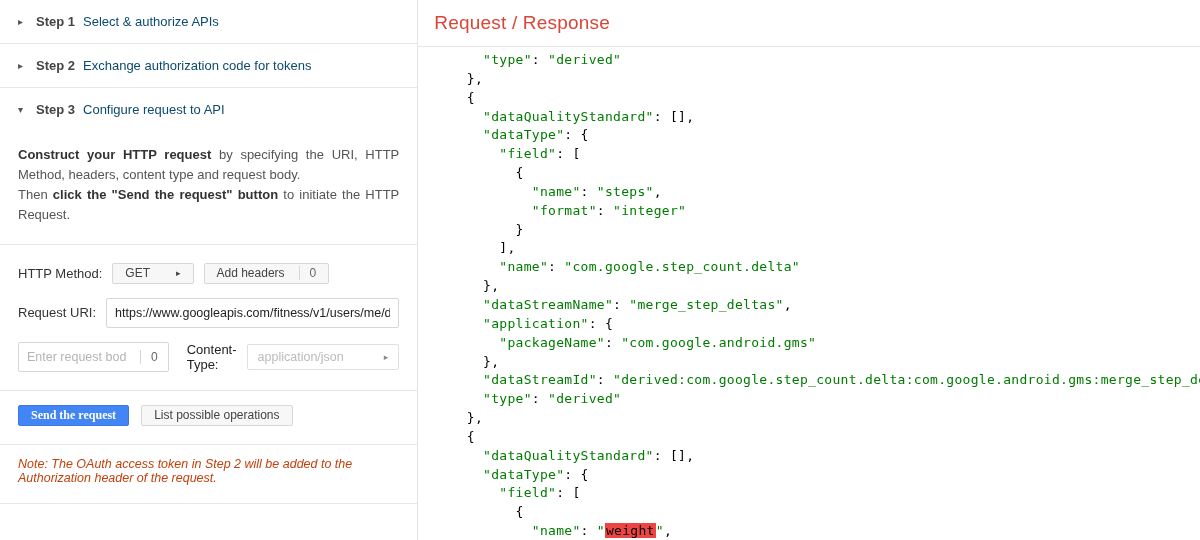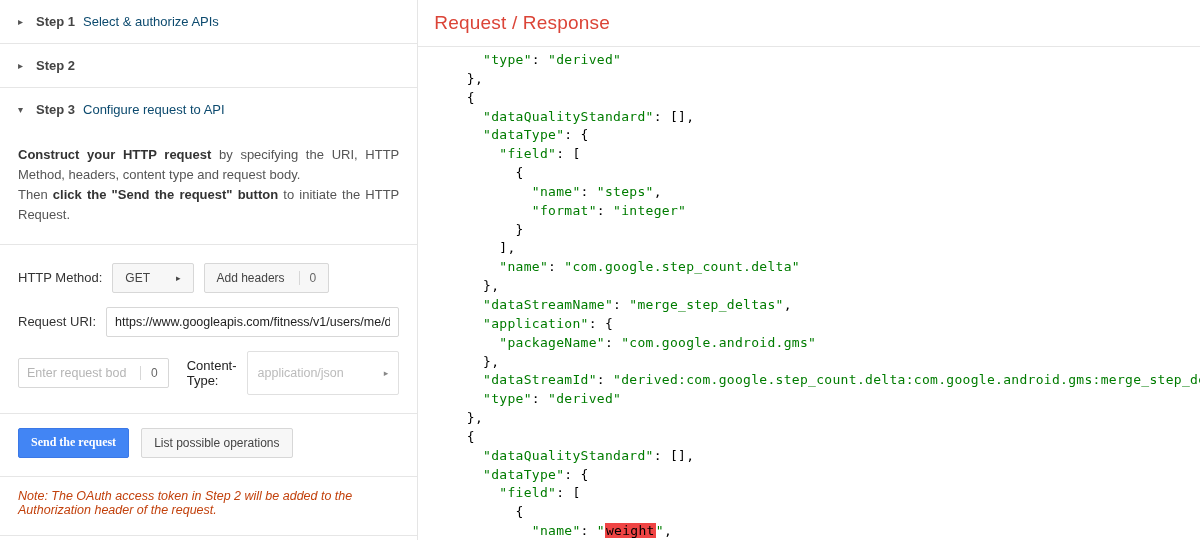--- a/index.html
+++ b/index.html
@@ -18,42 +18,42 @@
   
   .step-body { padding: 14px 18px 18px; border-bottom: 1px solid #e6e6e6; font-size: 13px; line-height: 1.55; color: #555; text-align: justify; }
   .step-body b { color: #333; }
 
   .form { padding: 18px; border-bottom: 1px solid #e6e6e6; font-size: 13px; }
   .form-row { display: flex; align-items: center; gap: 10px; margin-bottom: 14px; }
   .lbl { color: #333; font-size: 13px; }
 
   .btn, .dropbtn {
     display: inline-flex; align-items: center; justify-content: center;
-    height: 30px; padding: 0 12px; background: #f7f7f7;
+    height: 21px; padding: 0 12px; background: #f7f7f7;
     border: 1px solid #d7d7d7; border-radius: 2px; font-size: 12px;
     color: #444; cursor: pointer; gap: 8px;
   }
   .dropbtn .tri { font-size: 9px; color: #444; margin-left: 18px; }
   .btn.badge .count, .inp.badge .count {
     border-left: 1px solid #d7d7d7; padding-left: 10px; margin-left: 6px; color: #666;
   }
 
   .input {
     flex: 1; height: 30px; border: 1px solid #d7d7d7; border-radius: 2px;
     padding: 0 8px; font-size: 12.5px; color: #222; background: #fff;
   }
   .input::placeholder { color: #aaa; }
 
   .inp { display: inline-flex; align-items: center; height: 30px; border: 1px solid #d7d7d7; border-radius: 2px; background: #fff; }
   .inp input { border: none; outline: none; padding: 0 8px; font-size: 12.5px; width: 115px; color: #666; background: transparent; }
   .inp input::placeholder { color: #b5b5b5; }
   .inp .count { padding: 0 10px; border-left: 1px solid #e0e0e0; color: #888; font-size: 12px; }
 
   .ct-label { color: #222; margin-left: 8px; }
-  .ct-drop { height: 44px; border: 1px solid #e0e0e0; border-radius: 2px; background: #fff; padding: 0 10px; display: inline-flex; align-items: center; gap: 40px; color: #bbb; font-size: 12.5px; cursor: pointer; }
+  .ct-drop { height: 26px; border: 1px solid #e0e0e0; border-radius: 2px; background: #fff; padding: 0 10px; display: inline-flex; align-items: center; gap: 40px; color: #bbb; font-size: 12.5px; cursor: pointer; }
   .ct-drop .tri { font-size: 9px; color: #888; }
 
   .cta-row { display: flex; gap: 12px; padding: 14px 18px 18px; border-bottom: 1px solid #e6e6e6; }
   .btn.primary { background: #4285f4; border-color: #3b78e7; color: #fff; font-weight: 600; font-family: Liberation Serif, serif; }
 
   .note { padding: 12px 18px 18px; color: #c2410c; font-style: italic; font-size: 12.5px; border-bottom: 1px solid #e6e6e6; }
 
   
   .right-head { padding: 12px 16px; border-bottom: 1px solid #e6e6e6; }
   .right-head h2 { font-weight: 400; font-size: 19px; color: #db4437; letter-spacing: .2px; }
@@ -79,20 +79,21 @@
         <span class="step-caret">▸</span>
         <span class="step-num">Step 1</span>
         <span class="step-title">Select &amp; authorize APIs</span>
       </div>
     </div>
 
     <div class="step">
       <div class="row">
         <span class="step-caret">▸</span>
         <span class="step-num">Step 2</span>
+        <span class="step-title">Exchange authorization code for tokens</span>
       </div>
     </div>
 
     <div class="step" style="border-bottom:none;">
       <div class="row">
         <span class="step-caret">▾</span>
         <span class="step-num">Step 3</span>
         <span class="step-title">Configure request to API</span>
       </div>
     </div>

